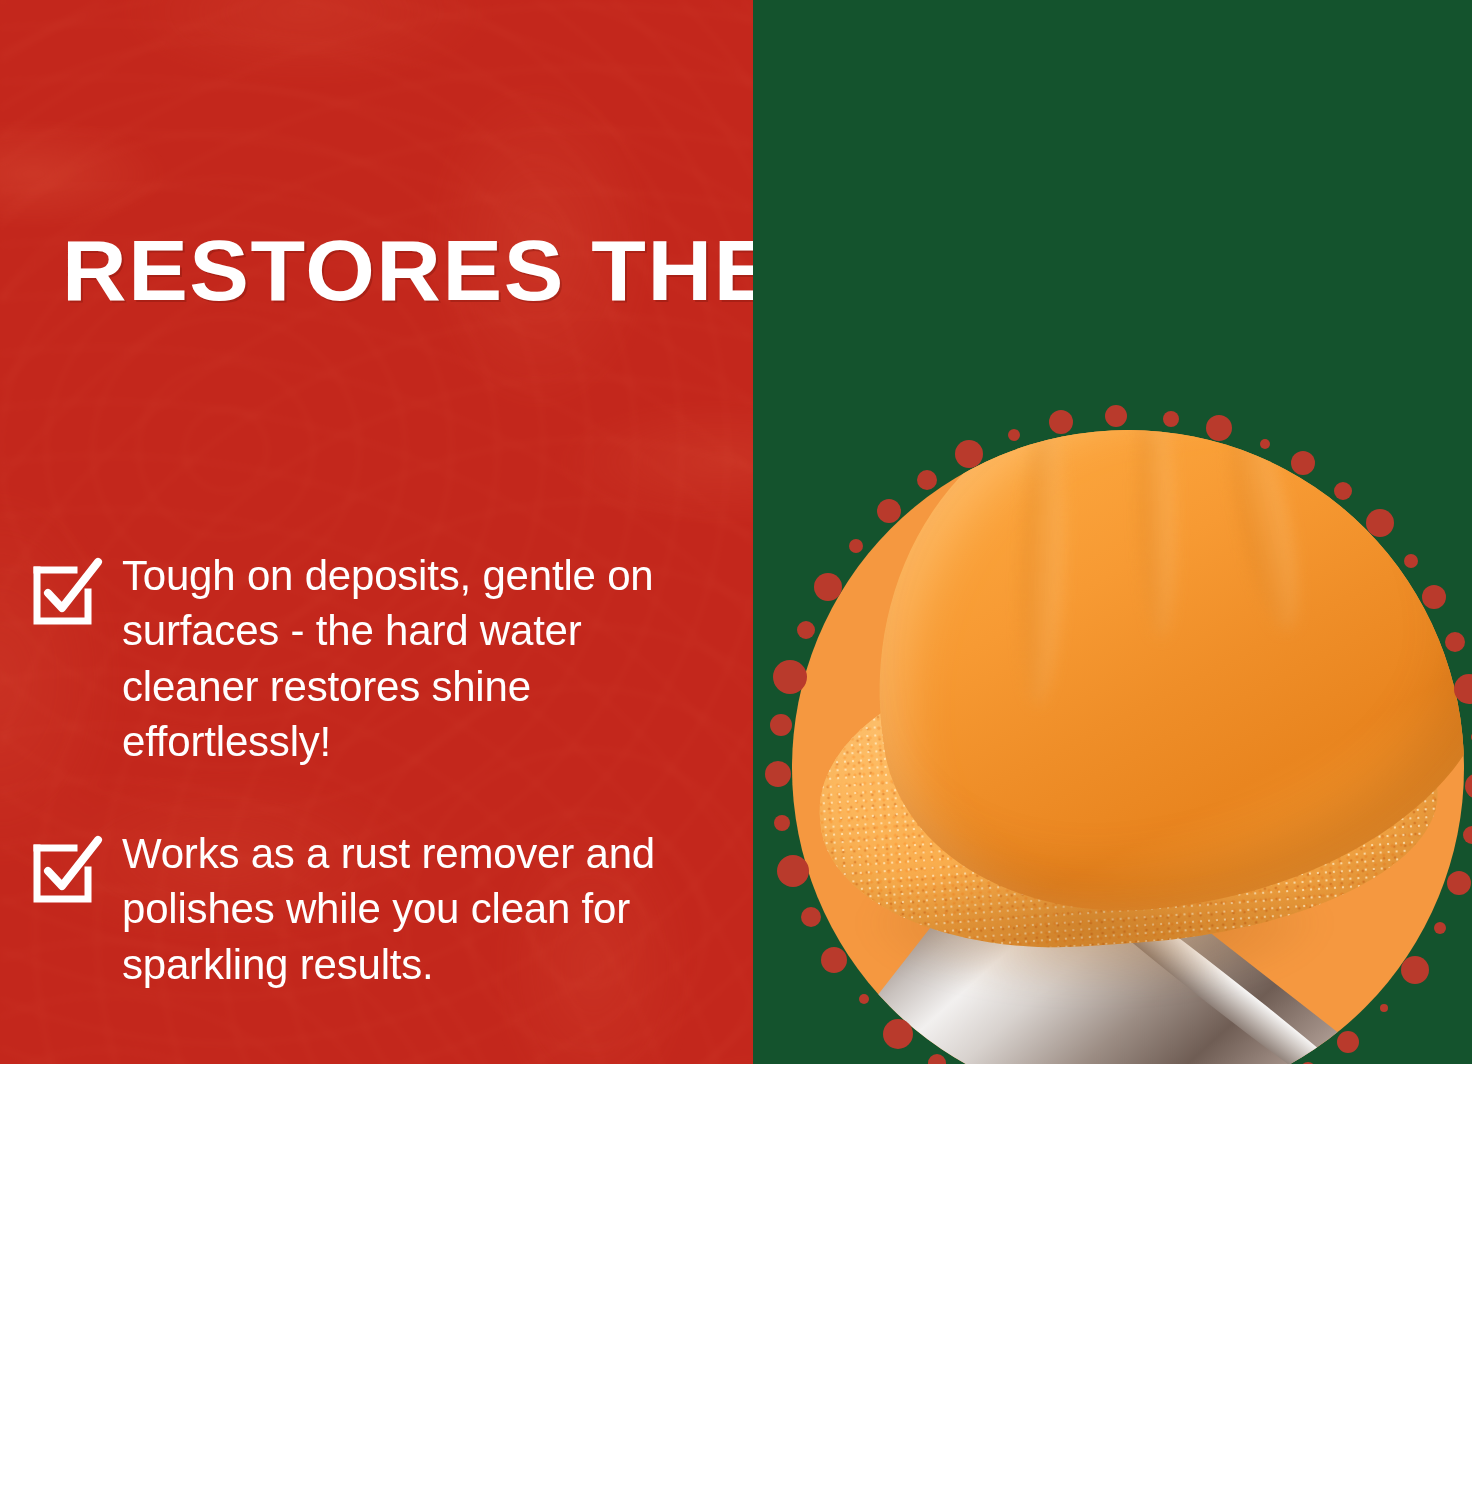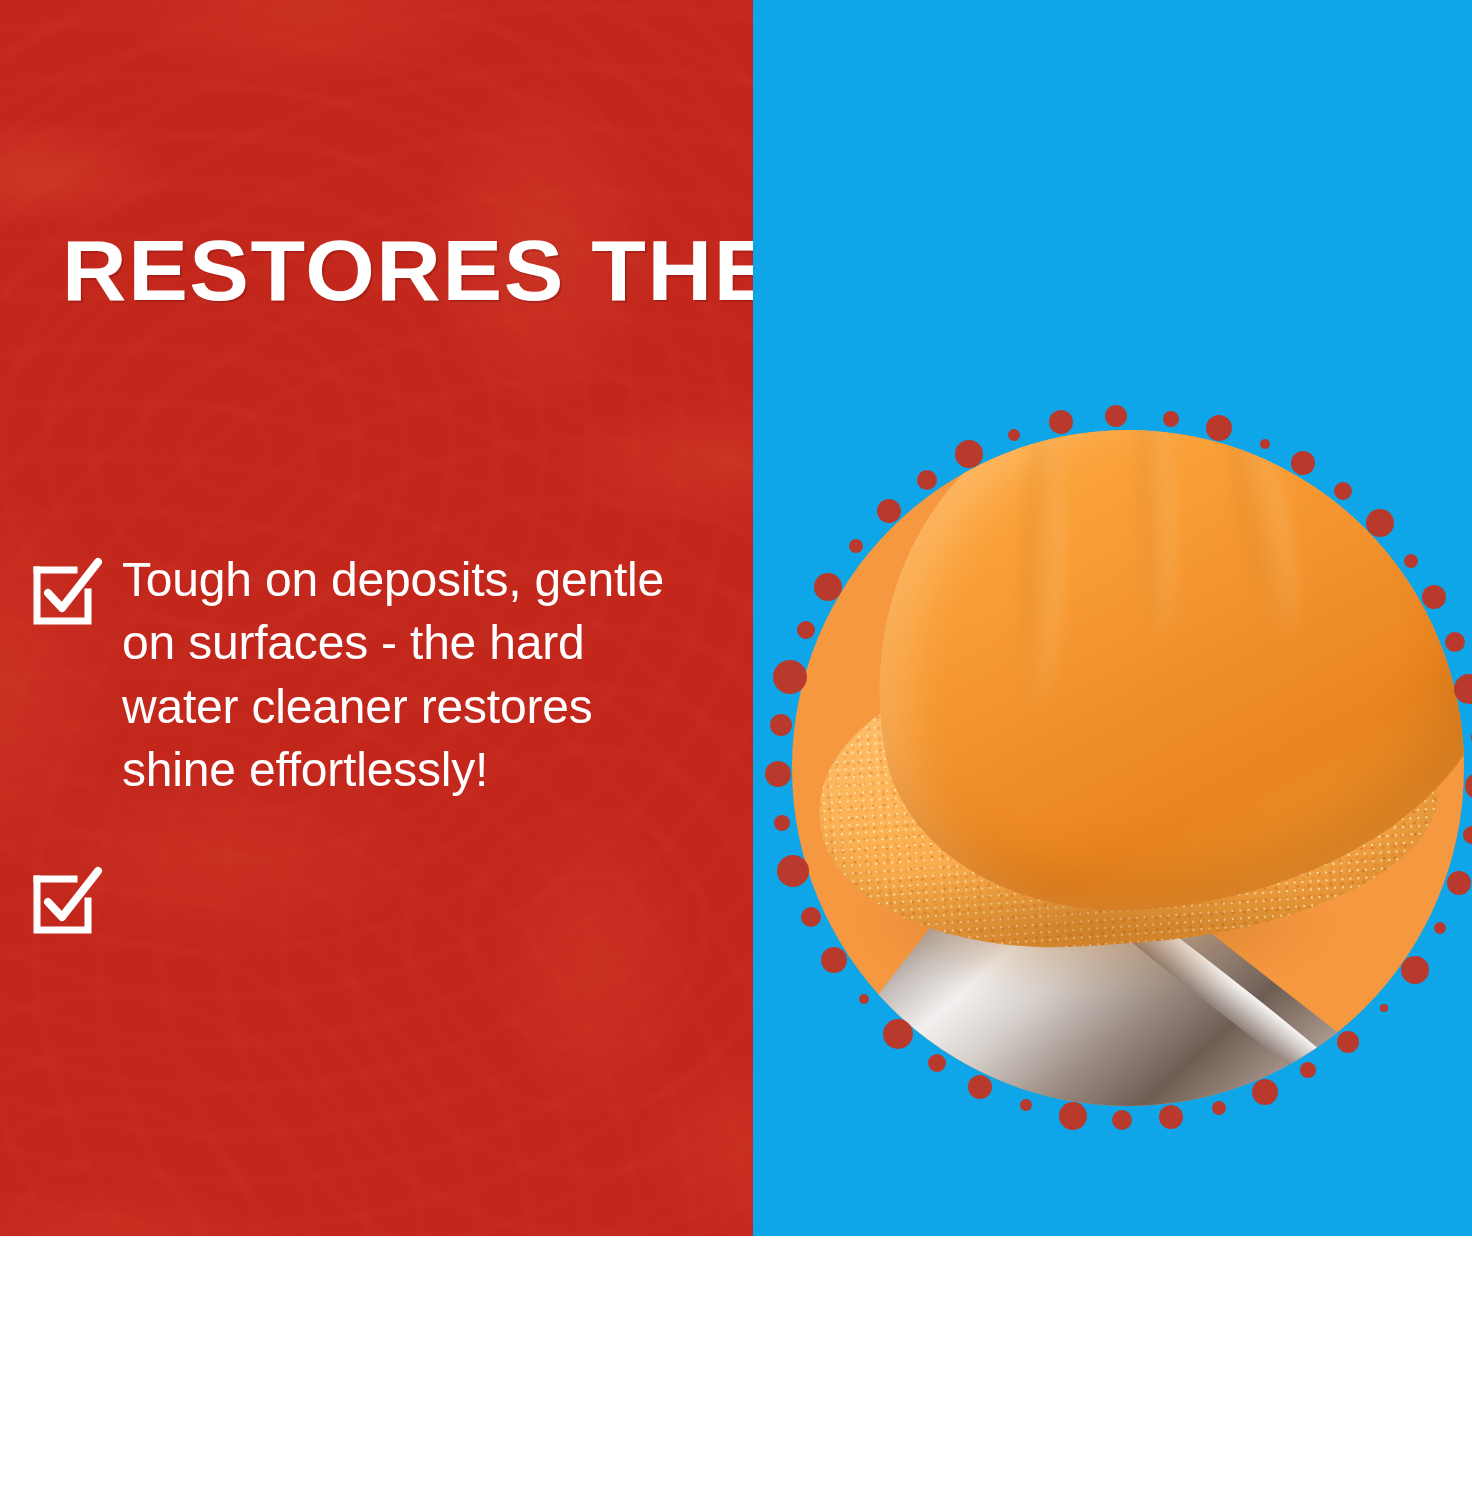--- a/index.html
+++ b/index.html
@@ -6,22 +6,22 @@
     margin: 0;
     padding: 0;
     background: #ffffff;
   }
   body {
     font-family: "Liberation Sans", sans-serif;
   }
   .canvas {
     position: relative;
     width: 1472px;
-    height: 1236px;
-    background: #0ea5e9;
+    height: 1064px;
+    background: #14532d;
     overflow: hidden;
   }
 
   
   .red-panel {
     position: absolute;
     left: 0;
     top: 0;
     width: 753px;
     height: 1500px;
@@ -119,21 +119,21 @@
     width: 78px;
     height: 78px;
     margin-right: 16px;
     margin-top: 4px;
   }
   .check-icon svg { display: block; width: 78px; height: 78px; }
 
   .bullet-text {
     color: #ffffff;
     font-family: "Liberation Sans", sans-serif;
-    font-size: 48px;
+    font-size: 42px;
     line-height: 1.32;
     font-weight: 400;
     letter-spacing: -0.2px;
     max-width: 560px;
   }
 
   
   .photo-wrap {
     position: absolute;
     left: 770px;
@@ -321,20 +321,21 @@
       </div>
 
       <div class="bullet">
         <span class="check-icon">
           <svg viewBox="0 0 78 78" xmlns="http://www.w3.org/2000/svg">
             <path d="M9 18 L9 69 L60 69 L60 40" fill="none" stroke="#ffffff" stroke-width="7" stroke-linecap="square"></path>
             <path d="M9 18 L46 18" fill="none" stroke="#ffffff" stroke-width="7" stroke-linecap="square"></path>
             <path d="M20 41 L34 56 L70 10" fill="none" stroke="#ffffff" stroke-width="8" stroke-linecap="round" stroke-linejoin="round"></path>
           </svg>
         </span>
+        <span class="bullet-text">Works as a rust remover and polishes while you clean for sparkling results.</span>
       </div>
 
     </div>
   </div>
 
   <div class="photo-wrap">
 
     <div class="photo-circle">
       <div class="scene">
         <div class="pipe-base"></div>

